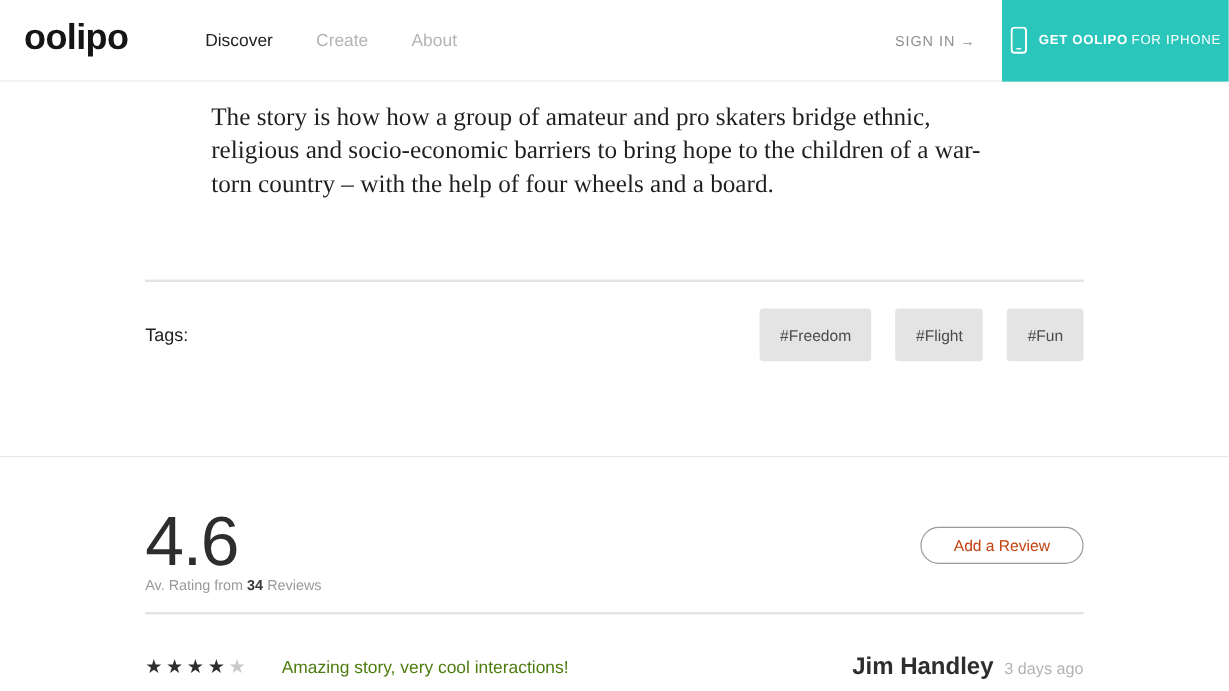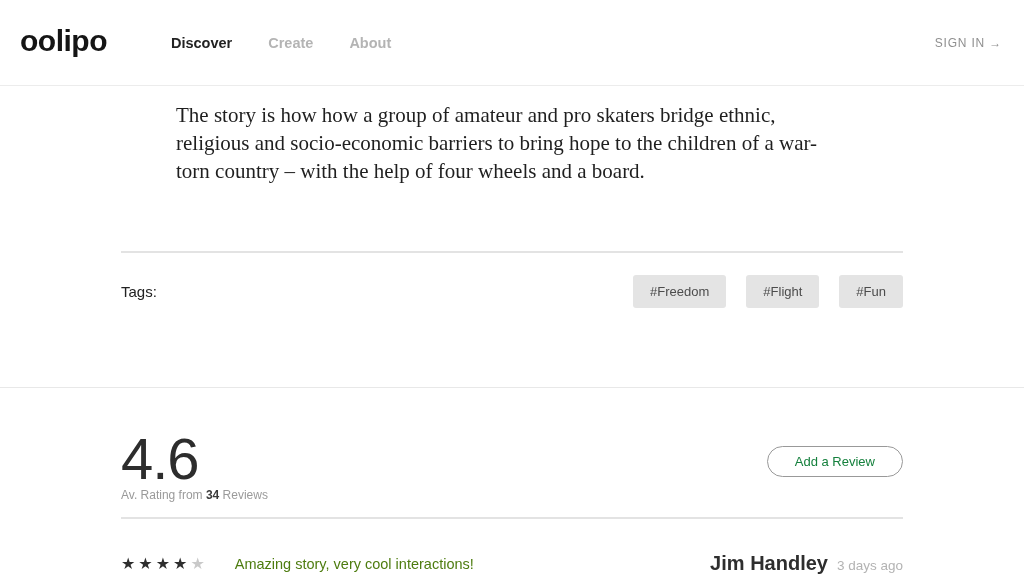--- a/index.html
+++ b/index.html
@@ -1,25 +1,25 @@
 <!DOCTYPE html>
 <html><head>
 <meta charset="utf-8">
 <style>
   * { margin:0; padding:0; box-sizing:border-box; }
   html,body { width:1024px; height:576px; overflow:hidden; background:#fff;
               font-family:"Liberation Sans", sans-serif; }
 
   
-  .header { position:relative; height:86px; background:#fff;
+  .header { position:relative; height:68px; background:#fff;
             border-bottom:1px solid #ececec; display:flex; align-items:center; }
   .logo { margin-left:20px; font-size:30px; font-weight:800; letter-spacing:-0.5px;
           color:#151515; line-height:1; padding-bottom:4px; }
   .nav { display:flex; margin-left:64px; gap:36px; }
-  .nav-item { font-size:14.5px; font-weight:700; color:#b4b4b4; cursor:pointer; }
+  .nav-item { font-size:14.5px; font-weight:400; color:#b4b4b4; cursor:pointer; }
   .nav-item.active { color:#222; }
   .header-right { margin-left:auto; display:flex; align-items:center; height:100%; }
   .sign-in { font-size:12px; letter-spacing:0.8px; color:#8f8f8f; margin-right:22px;
              font-weight:500; cursor:pointer;text-align:center; }
   .cta-btn { width:189px; height:68px; border:0; display:flex; align-items:center;
              justify-content:center; gap:10px; color:#fff; cursor:pointer; }
   .cta-text { font-size:11px; letter-spacing:0.6px; font-weight:400; white-space:nowrap; }
   .cta-text b { font-weight:700; margin-right:3px; }
   .phone-icon { display:block; }
 
@@ -30,35 +30,35 @@
 
   
   .story-section .content { padding-top:15px; }
   .story-text { margin-left:55px; width:652px;
                 font-family:"Liberation Serif", serif; font-size:21px;
                 line-height:28px; color:#1f1f1f; }
   .tags-rule { margin-top:66px; }
   .tags-row { margin-top:22px; display:flex; align-items:center;gap:32px; }
   .tags-label { font-size:15px; color:#222; }
   .tag-list { margin-left:auto; display:flex; gap:20px; }
-  .tag-pill { background:#e4e4e4; color:#4c4c4c; font-size:13px; height:33px;
+  .tag-pill { background:#e4e4e4; color:#4c4c4c; font-size:13px; height:44px;
               display:flex; align-items:center; padding:0 17px; border-radius:3px;
               cursor:pointer; }
   .story-section { padding-bottom:79px; }
 
   
   .reviews-section .content { padding-top:48px; }
   .rating-row { display:flex; align-items:flex-start; justify-content:space-between; }
   .avg-rating { font-size:58px; line-height:46px; font-weight:300; color:#2d2d2d;
                 letter-spacing:-1px; }
   .rating-summary { margin-top:6px; font-size:12px; color:#9a9a9a; }
   .rating-summary b { color:#3a3a3a; font-weight:700; }
   .add-review-btn { margin-top:10px; height:31px; padding:0 27px; background:#fff;
                     border:1px solid #999; border-radius:16px; font-size:13px;
-                    color:#15803d; cursor:pointer;
+                    color:#c2410c; cursor:pointer;
                     font-family:"Liberation Sans", sans-serif; }
   .reviews-rule { margin-top:15px; }
   .review-row { margin-top:33px; display:flex; align-items:center; }
   .stars { font-size:16px; letter-spacing:3px; line-height:1; white-space:nowrap; }
   .star-filled { color:#2e2e2e; }
   .star-empty { color:#c9c9c9; }
   .review-text { margin-left:27px; font-size:14.5px; color:#4d7c0f; }
   .review-meta { margin-left:auto; display:flex; align-items:baseline; gap:9px; }
   .review-author { font-size:20px; font-weight:600; color:#2e2e2e; }
   .review-time { font-size:13.5px; color:#b3b3b3; }
@@ -68,20 +68,27 @@
 
 <div class="header">
   <div class="logo">oolipo</div>
   <div class="nav">
       <span class="nav-item active">Discover</span>
       <span class="nav-item">Create</span>
       <span class="nav-item">About</span>
     </div>
   <div class="header-right">
     <span class="sign-in">SIGN IN →</span>
+    <button class="cta-btn" style="background: rgb(42, 198, 188);">
+      <svg class="phone-icon" width="14" height="23" viewBox="0 0 14 23">
+        <rect x="1" y="1" width="12" height="21" rx="2.6" fill="none" stroke="#ffffff" stroke-width="1.6"></rect>
+        <line x1="5" y1="18.6" x2="9" y2="18.6" stroke="#ffffff" stroke-width="1.4"></line>
+      </svg>
+      <span class="cta-text"><b>GET OOLIPO</b><span>FOR IPHONE</span></span>
+    </button>
   </div>
 </div>
 
 <div class="story-section">
   <div class="content">
     <p class="story-text">The story is how how a group of amateur and pro skaters bridge ethnic, religious and socio-economic barriers to bring hope to the children of a war-torn country – with the help of four wheels and a board.</p>
     <div class="rule tags-rule"></div>
     <div class="tags-row">
       <span class="tags-label">Tags:</span>
       <div class="tag-list">

